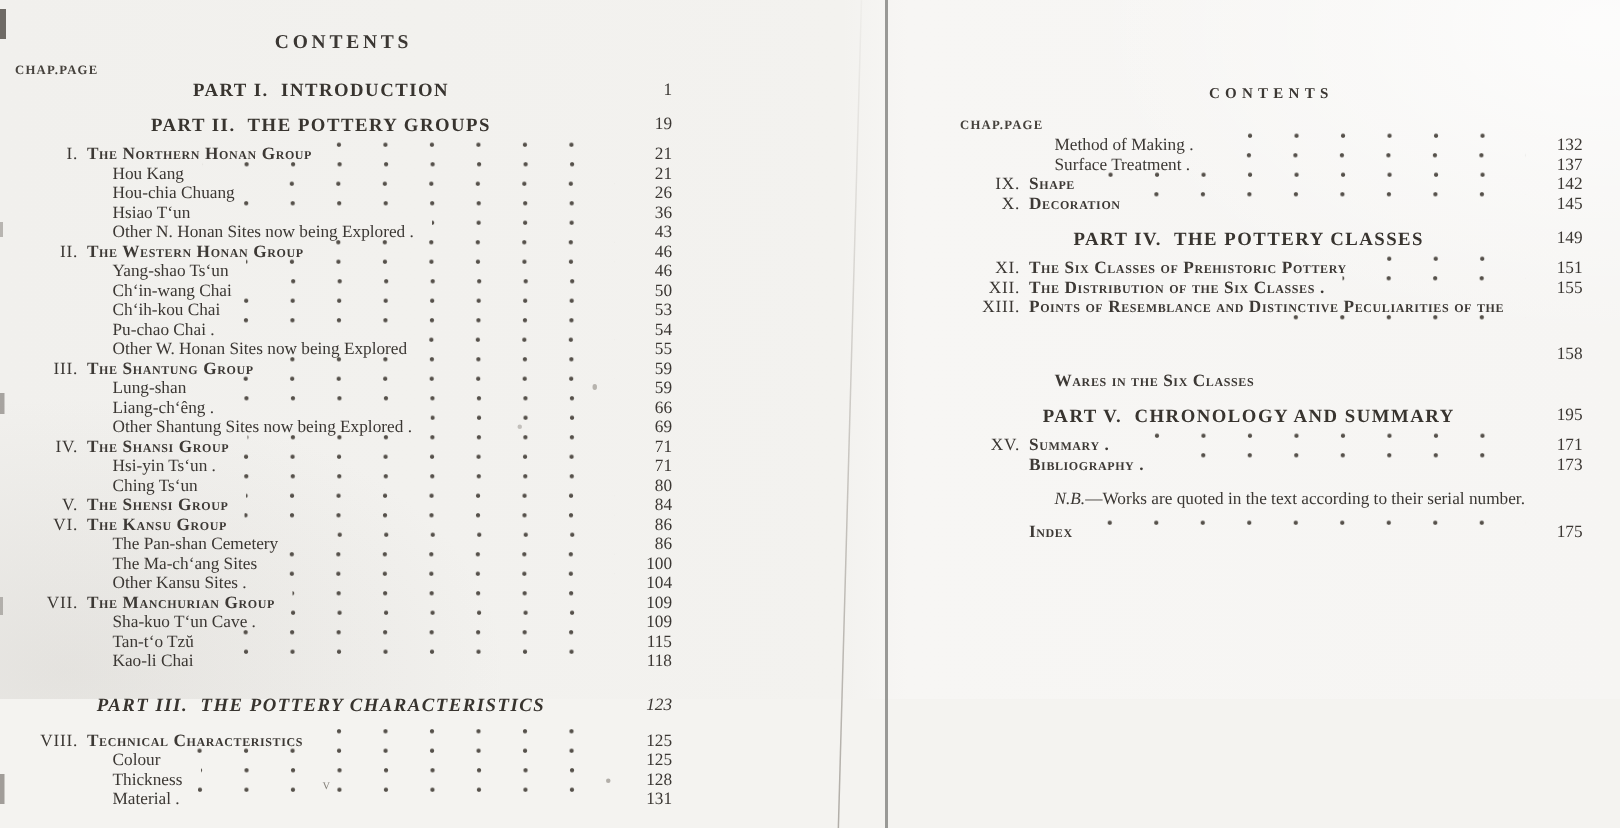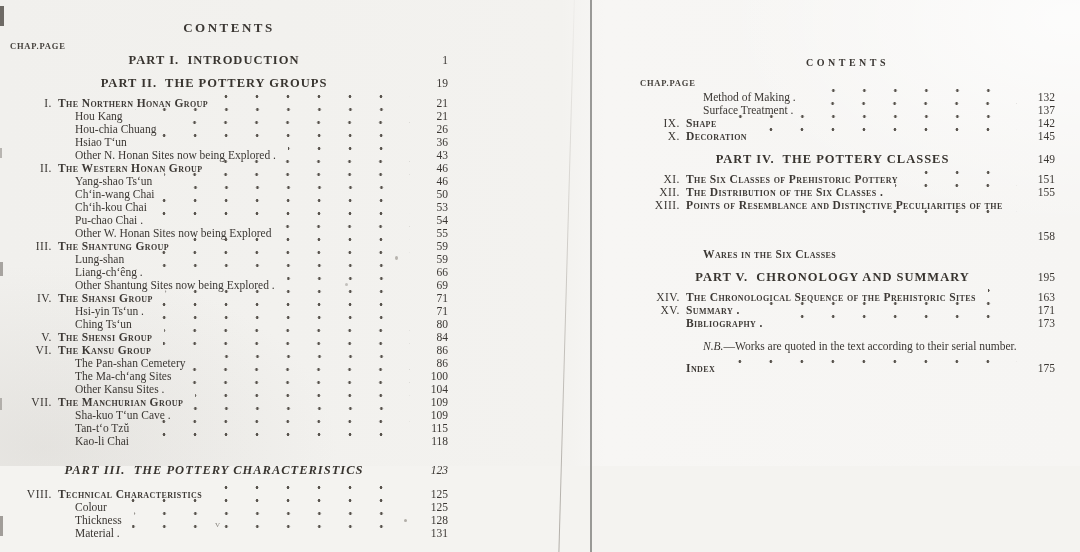--- a/index.html
+++ b/index.html
@@ -369,26 +369,20 @@
           <span class="chap-col"></span>
           <span class="title indent-2">Wares in the Six Classes</span>
           <span class="leader"></span>
           <span class="page-col">158</span>
         </div>
         <div class="toc-row row-part">
           <span class="part-text">PART V.  CHRONOLOGY AND SUMMARY</span>
           <span class="page-col">195</span>
         </div>
         <div class="toc-row row-chapter">
-          <span class="chap-col">XIV.</span>
-          <span class="title">The Chronological Sequence of the Prehistoric Sites</span>
-          <span class="leader"></span>
-          <span class="page-col">163</span>
-        </div>
-        <div class="toc-row row-chapter">
           <span class="chap-col">XV.</span>
           <span class="title">Summary .</span>
           <span class="leader"></span>
           <span class="page-col">171</span>
         </div>
         <div class="toc-row row-chapter">
           <span class="chap-col"></span>
           <span class="title">Bibliography .</span>
           <span class="leader"></span>
           <span class="page-col">173</span>

